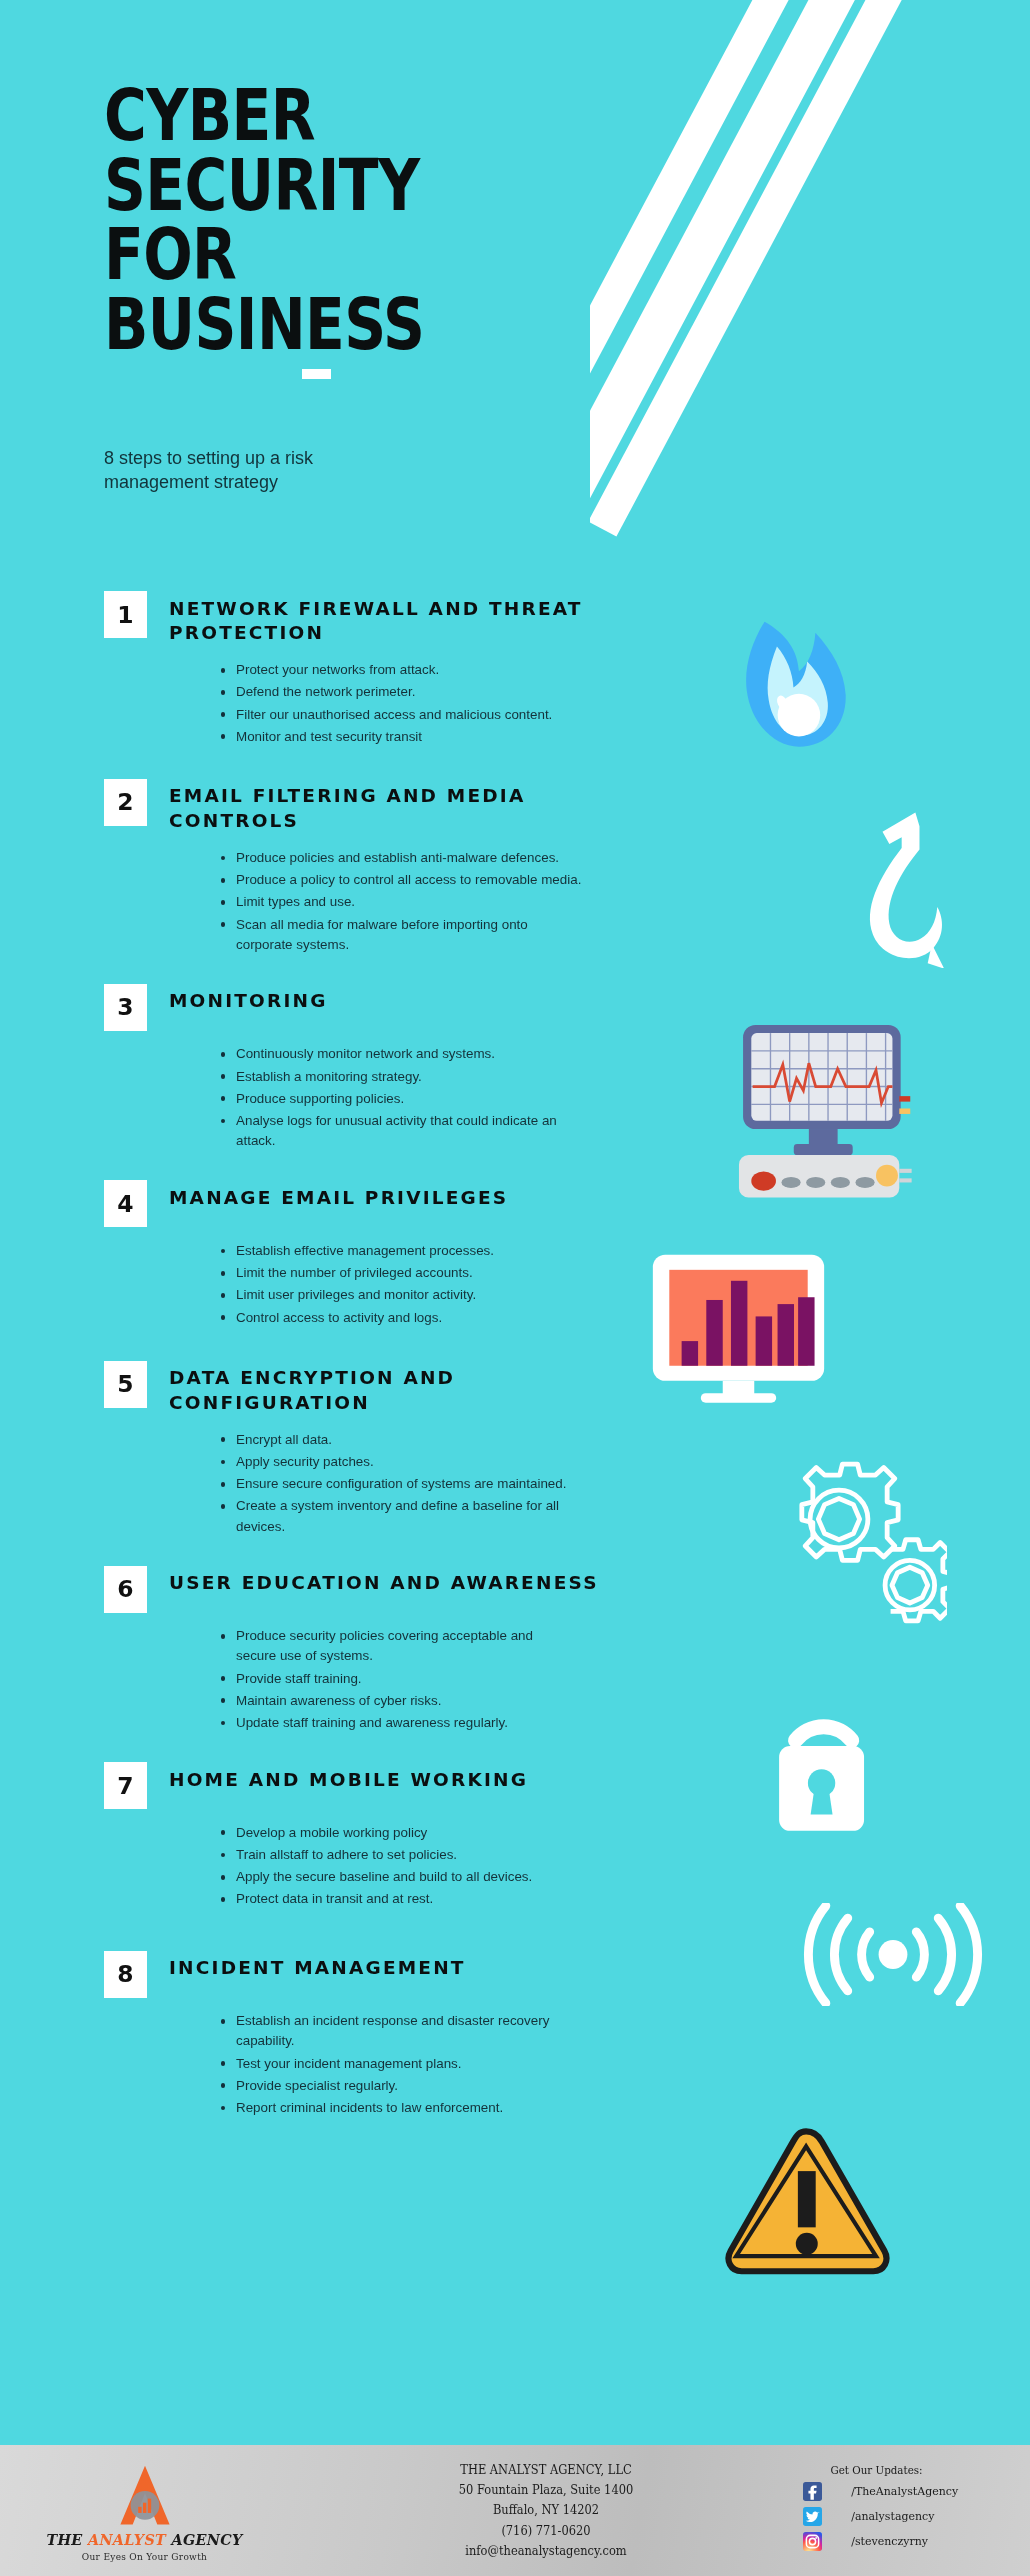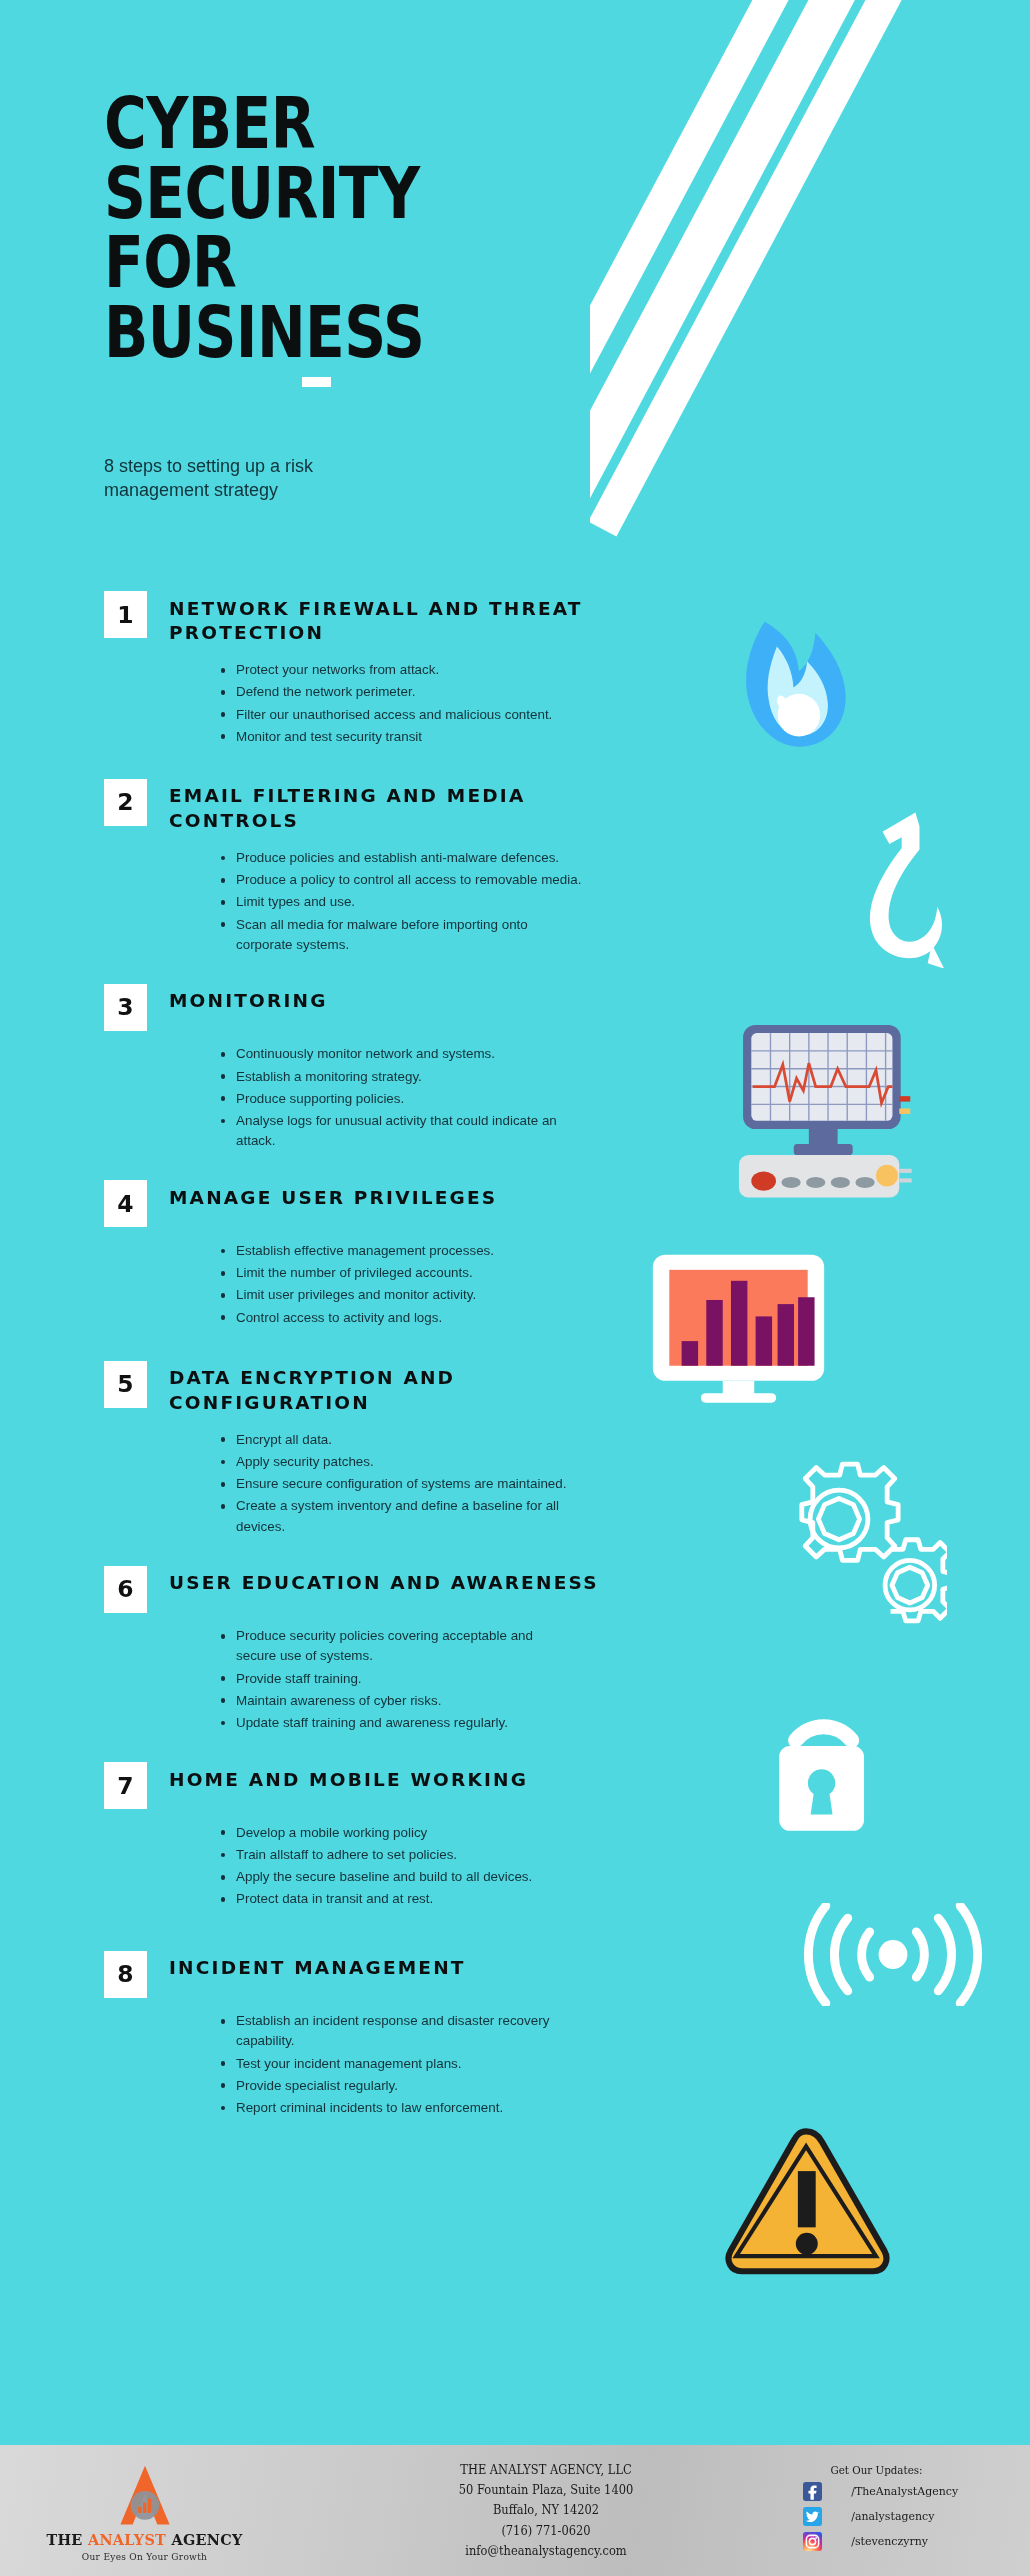--- a/index.html
+++ b/index.html
@@ -12,21 +12,21 @@
   }
 
   
   .stripes { position:absolute; top:0; right:0; width:440px; height:618px; overflow:hidden; pointer-events:none; }
   .stripe { position:absolute; background:#ffffff; transform:rotate(28deg); transform-origin:top left; }
   .s1 { width:32px;  height:824px; top:-82px; left:206px; }
   .s2 { width:41px;  height:824px; top:-144px; left:295px; }
   .s3 { width:32px;  height:824px; top:-206px; left:385px; }
 
   
-  .header { position:absolute; top:89px; left:104px; width:550px; z-index:5; }
+  .header { position:absolute; top:81px; left:104px; width:550px; z-index:5; }
   .title-line {
     font-family:"DejaVu Sans", sans-serif;
     font-weight:bold;
     font-size:71px;
     line-height:0.98;
     letter-spacing:-0.7px;
     color:#0b0f10;
     transform:scaleX(0.82);
     transform-origin:left center;
     white-space:nowrap;
@@ -90,20 +90,21 @@
     background:linear-gradient(100deg,#d9d9d9 0%,#c9c9c9 38%,#bdbdbd 62%,#cfcfcf 100%);
     display:flex; align-items:center; z-index:6;
   }
   .footer-logo { width:289px; display:flex; flex-direction:column; align-items:center; padding-top:4.1px; }
   .logo-mark { width:82px; height:63px; position:relative; }
   .logo-word {
     margin-top:4.1px;
     font-family:"DejaVu Serif", serif;
     font-weight:bold; font-size:14.4px; letter-spacing:0.3px; color:#1a1a1a;
     white-space:nowrap;
+    font-style:italic;
   }
   .logo-word .accent { color:#f0662a; }
   .logo-tag {
     margin-top:4.1px;
     font-family:"DejaVu Serif", serif;
     font-size:9px; color:#2b2b2b; letter-spacing:0.3px;
   }
   .footer-contact {
     flex:1;
     text-align:center;
@@ -276,21 +277,21 @@
       <li>Continuously monitor network and systems.</li>
       <li>Establish a monitoring strategy.</li>
       <li>Produce supporting policies.</li>
       <li style="max-width:340px;">Analyse logs for unusual activity that could indicate an attack.</li>
     </ul>
   </div>
 
   <div class="step" style="margin-bottom:33px;">
     <div class="step-head">
       <div class="step-num">4</div>
-      <div class="step-title">MANAGE USER PRIVILEGES</div>
+      <div class="step-title">MANAGE EMAIL PRIVILEGES</div>
     </div>
     <ul class="step-body">
       <li>Establish effective management processes.</li>
       <li>Limit the number of privileged accounts.</li>
       <li>Limit user privileges and monitor activity.</li>
       <li>Control access to activity and logs.</li>
     </ul>
   </div>
 
   <div class="step" style="margin-bottom:29px;">

